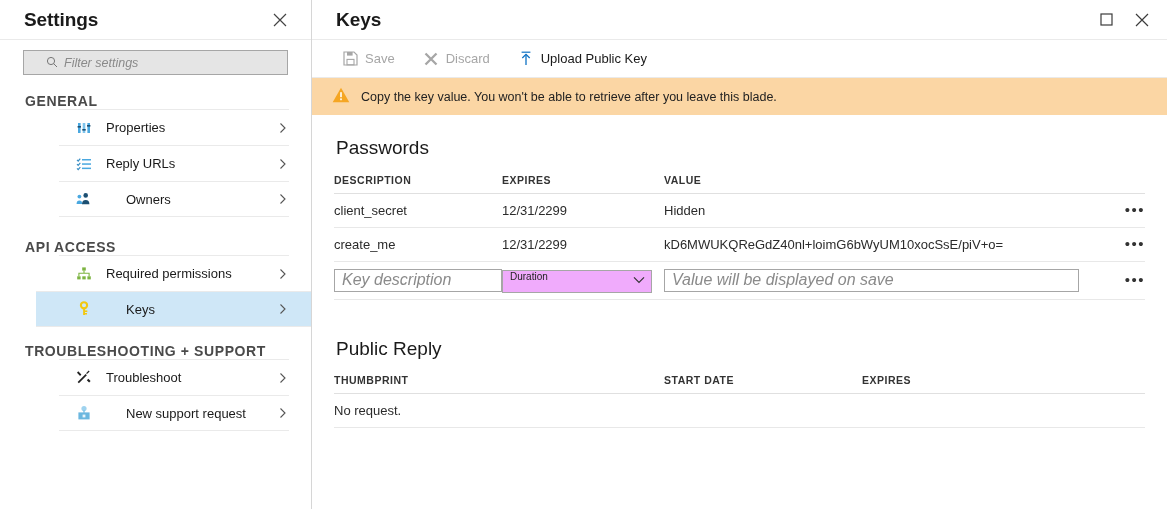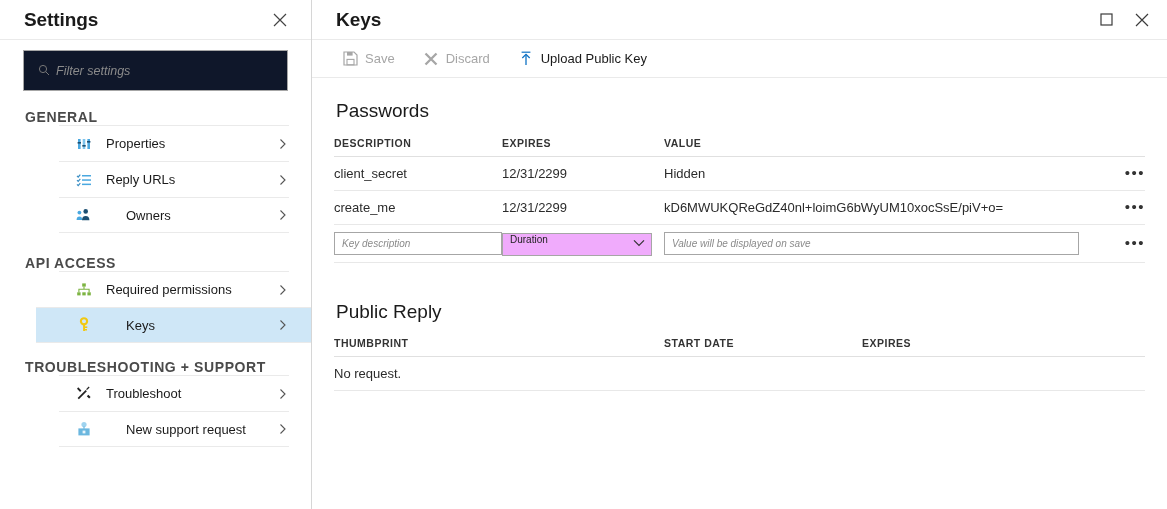--- a/index.html
+++ b/index.html
@@ -36,26 +36,26 @@
     color: #1a1a1a;
     letter-spacing: -0.1px;
   }
   .close-btn {
     width: 22px; height: 22px;
     display: flex; align-items: center; justify-content: center;
     color: #444; cursor: pointer;
   }
   .filter-wrap { padding: 10px 23px 0 23px; }
   .filter-box {
-    height: 41px;
+    height: 25px;
     border: 1px solid #a6a6a6;
-    background: #0f172a;
-    display: flex;
-    align-items: center;
-    padding: 0 14px;
+    background: #e5e5e5;
+    display: flex;
+    align-items: center;
+    padding: 0 22px;
     gap: 6px;
   }
   .filter-box input {
     border: none; outline: none;
     font-family: "Liberation Sans", sans-serif;
     font-size: 12.5px;
     font-style: italic;
     color: #767676;
     background: transparent;
     width: 100%;
@@ -212,21 +212,21 @@
     border-bottom: 1px solid #e8e8e8;
   }
 
   
   tr.input-row td { border-bottom: 1px solid #e8e8e8; height: 38px; padding: 0; }
   .inp {
     height: 23px;
     border: 1px solid #a6a6a6;
     background: #fff;
     font-family: "Liberation Sans", sans-serif;
-    font-size: 10px;
+    font-size: 16px;
     color: #333;
     padding: 0 7px;
     outline: none;
     width: 100%;
   }
   .inp::placeholder { color: #8a8a8a; font-style: italic; opacity: 1; }
   .inp-key { width: 168px; }
   .sel-wrap { position: relative; width: 150px; }
   .sel {
     height: 23px;
@@ -451,20 +451,30 @@
           <svg width="14" height="15" viewBox="0 0 14 15">
             <rect x="2.6" y="0.6" width="8.8" height="1.2" fill="#0f72c4"></rect>
             <path d="M7 3.4 L7 14" stroke="#0f72c4" stroke-width="1.3"></path>
             <path d="M3.3 7 L7 3.3 L10.7 7" stroke="#0f72c4" stroke-width="1.3" fill="none"></path>
           </svg>
         </span>
         <span>Upload Public Key</span>
       </div>
     </div>
 
+    <div class="banner">
+      <span>
+        <svg width="18" height="16" viewBox="0 0 18 16">
+          <path d="M9 0.8 L17.3 15.2 H0.7 Z" fill="#f5a623"></path>
+          <rect x="8.2" y="5.2" width="1.6" height="5" fill="#ffffff"></rect>
+          <rect x="8.2" y="11.4" width="1.6" height="1.8" fill="#ffffff"></rect>
+        </svg>
+      </span>
+      <span class="banner-text">Copy the key value. You won't be able to retrieve after you leave this blade.</span>
+    </div>
 
     <div class="content">
 
       <div class="section-title">Passwords</div>
 
       <table class="tbl">
         <colgroup>
           <col style="width:168px">
             <col style="width:162px">
             <col style="width:auto">

